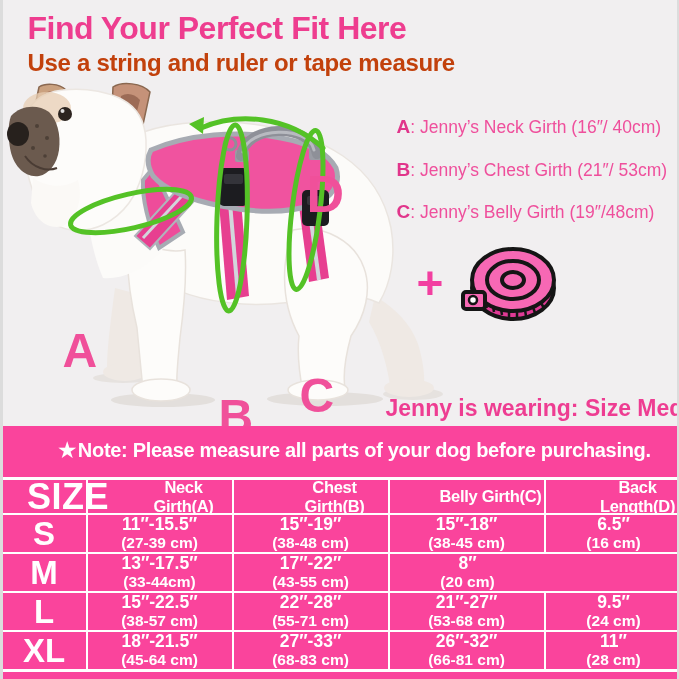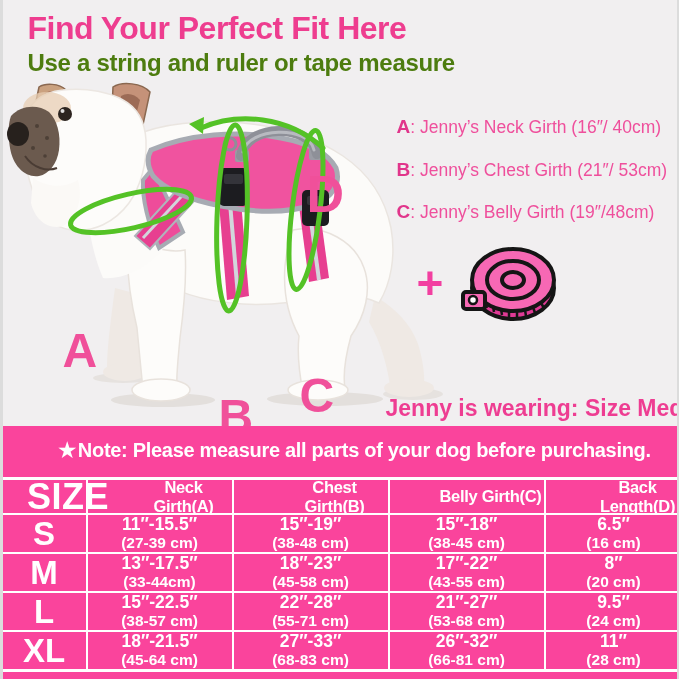--- a/index.html
+++ b/index.html
@@ -2,21 +2,21 @@
 <html><head>
 <meta charset="utf-8">
 <style>
   * { margin:0; padding:0; box-sizing:border-box; }
   body { font-family:"Liberation Sans", sans-serif; background:#dcdcdc; }
   .page { position:relative; width:674px; height:679px; background:#f1eff0; overflow:hidden; margin:0 auto; }
 
   
   .hdr { position:absolute; left:25px; top:11px; }
   .hdr h1 { font-size:32px; font-weight:800; color:#ee3d8f; letter-spacing:-0.5px; line-height:1.1; }
-  .hdr h2 { font-size:24px; font-weight:700; color:#4d7c0f; letter-spacing:-0.3px; margin-top:3px; }
+  .hdr h2 { font-size:24px; font-weight:700; color:#c2410c; letter-spacing:-0.3px; margin-top:3px; }
 
   
   .diagram { position:absolute; left:0; top:80px; width:679px; height:346px; }
   .dog-svg { position:absolute; left:0; top:0; width:465px; height:346px; }
 
   .big-letter { position:absolute; font-size:48px; font-weight:800; color:#f0509a; line-height:1; }
   .letter-a { left:60px;  top:247px; }
   .letter-b { left:216px; top:313px; }
   .letter-c { left:297px; top:292px; }
   .letter-d { left:304px; top:88px; font-size:52px; }
@@ -210,24 +210,20 @@
               <div class="m2">(16 cm)</div>
             </div>
           </div>
           <div class="trow data-row">
             <div class="cell size-cell">M</div>
             <div class="cell mcell">
               <div class="m1">13″-17.5″</div>
               <div class="m2">(33-44cm)</div>
             </div>
             <div class="cell mcell">
-              <div class="m1">18″-23″</div>
-              <div class="m2">(45-58 cm)</div>
-            </div>
-            <div class="cell mcell">
               <div class="m1">17″-22″</div>
               <div class="m2">(43-55 cm)</div>
             </div>
             <div class="cell mcell">
               <div class="m1">8″</div>
               <div class="m2">(20 cm)</div>
             </div>
           </div>
           <div class="trow data-row">
             <div class="cell size-cell">L</div>

